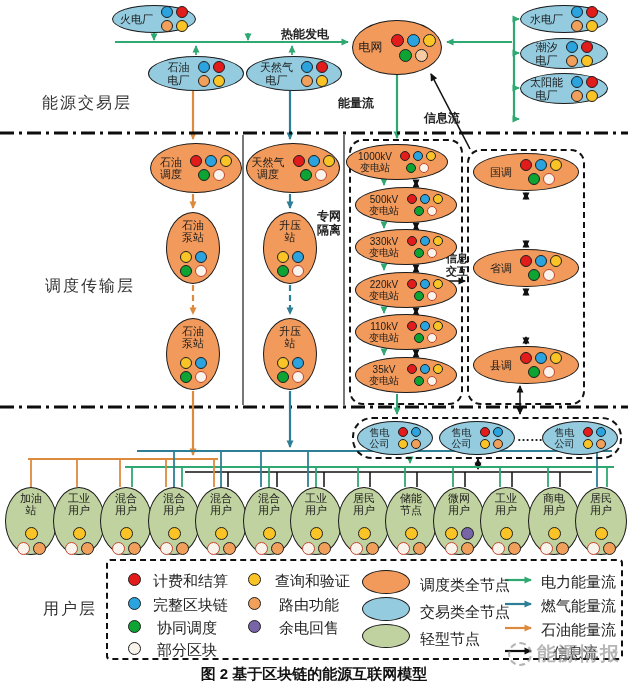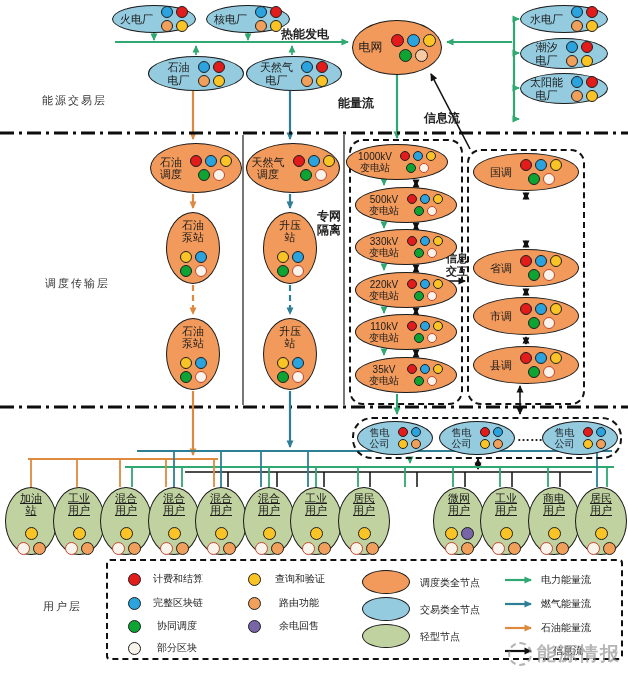--- a/index.html
+++ b/index.html
@@ -21,27 +21,27 @@
   .dot{width:12px;height:12px;border-radius:50%;border:1.2px solid #1f1f1f;}
   .dot-red{background:#E21B1B;} .dot-blue{background:#2AA3DE;} .dot-yellow{background:#FBC426;}
   .dot-orange{background:#F0A05A;} .dot-green{background:#0EA434;}
   .dot-white{background:#F8F4EC;border-color:#C2442C;} .dot-purple{background:#7765A8;}
   .dot-peach{background:#F6CBA4;}
   .sm .lbl{font-size:10px;}
   .sm .dot{width:10px;height:10px;}
   .grid-node .lbl{font-size:12px;}
   .grid-node .dot{width:13px;height:13px;}
   .user-node .dot{width:13px;height:13px;}
-  .user-node{padding-top:5px;text-decoration:underline;}
+  .user-node{padding-top:5px;}
   .user-node .chips{margin-top:3px;}
-  .tag{position:absolute;z-index:2;font-size:11px;color:#333;letter-spacing:2px;white-space:nowrap;}
+  .tag{position:absolute;z-index:2;font-size:16px;color:#333;letter-spacing:2px;white-space:nowrap;}
   .flowlbl{position:absolute;z-index:2;font-size:12px;color:#222;white-space:nowrap;font-weight:bold;}
   .twoline{text-align:center;line-height:1.2;}
   .dashbox{position:absolute;z-index:1;border:2.5px dashed #111;border-radius:14px;}
-  .legend-text{position:absolute;z-index:2;font-size:10px;color:#222;white-space:nowrap;}
+  .legend-text{position:absolute;z-index:2;font-size:15px;color:#222;white-space:nowrap;}
   .legend-dot{position:absolute;z-index:2;width:13px;height:13px;border-radius:50%;border:1.2px solid #1f1f1f;}
   .caption{position:absolute;z-index:3;left:0;width:628px;text-align:center;font-size:15px;font-weight:bold;color:#111;}
   .watermark{position:absolute;z-index:3;display:flex;align-items:center;gap:5px;opacity:.65;}
   .watermark .wm-circle{width:24px;height:24px;border:2px dashed #8f8f8f;border-radius:50%;}
   .watermark .wm-text{font-size:19px;font-weight:bold;color:#8f8f8f;letter-spacing:2px;}
   .dots-ellipsis{position:absolute;z-index:2;font-size:13px;font-weight:bold;color:#222;}
 </style>
 </head>
 <body>
 
@@ -194,36 +194,20 @@
         <span class="dot-row">
           <span class="dot dot-blue"></span>
           <span class="dot dot-red"></span>
         </span>
         <span class="dot-row">
           <span class="dot dot-orange"></span>
           <span class="dot dot-yellow"></span>
         </span>
       </span>
   </div>
-  <div class="oval o-blue row" style="left:206px;top:5px;width:84px;height:28px">
-    <span class="lbl">
-        <span class="ln">核电厂</span>
-        <span class="ln"></span>
-      </span>
-    <span class="chips">
-        <span class="dot-row">
-          <span class="dot dot-blue"></span>
-          <span class="dot dot-red"></span>
-        </span>
-        <span class="dot-row">
-          <span class="dot dot-orange"></span>
-          <span class="dot dot-yellow"></span>
-        </span>
-      </span>
-  </div>
   <div class="oval o-blue row" style="left:148px;top:56px;width:96px;height:35px">
     <span class="lbl">
         <span class="ln">石油</span>
         <span class="ln">电厂</span>
       </span>
     <span class="chips">
         <span class="dot-row">
           <span class="dot dot-blue"></span>
           <span class="dot dot-red"></span>
         </span>
@@ -537,34 +521,20 @@
           <span class="dot dot-red"></span>
           <span class="dot dot-blue"></span>
           <span class="dot dot-yellow"></span>
         </span>
         <span class="dot-row">
           <span class="dot dot-green"></span>
           <span class="dot dot-white"></span>
         </span>
       </span>
   </div>
-  <div class="oval o-orange row" style="left:473px;top:297px;width:106px;height:38px">
-    <span class="lbl">市调</span>
-    <span class="chips">
-        <span class="dot-row">
-          <span class="dot dot-red"></span>
-          <span class="dot dot-blue"></span>
-          <span class="dot dot-yellow"></span>
-        </span>
-        <span class="dot-row">
-          <span class="dot dot-green"></span>
-          <span class="dot dot-white"></span>
-        </span>
-      </span>
-  </div>
   <div class="oval o-orange row" style="left:473px;top:346px;width:106px;height:38px">
     <span class="lbl">县调</span>
     <span class="chips">
         <span class="dot-row">
           <span class="dot dot-red"></span>
           <span class="dot dot-blue"></span>
           <span class="dot dot-yellow"></span>
         </span>
         <span class="dot-row">
           <span class="dot dot-green"></span>
@@ -725,20 +695,35 @@
         <span class="dot-row">
           <span class="dot dot-white"></span>
           <span class="dot dot-orange"></span>
         </span>
       </span>
   </div>
   <div class="oval o-green col user-node" style="left:338px;top:487px;width:52px;height:68px">
     <span class="lbl">
         <span class="ln">居民</span>
         <span class="ln">用户</span>
+      </span>
+    <span class="chips">
+        <span class="dot-row">
+          <span class="dot dot-yellow"></span>
+        </span>
+        <span class="dot-row">
+          <span class="dot dot-white"></span>
+          <span class="dot dot-orange"></span>
+        </span>
+      </span>
+  </div>
+  <div class="oval o-green col user-node" style="left:385px;top:487px;width:52px;height:68px">
+    <span class="lbl">
+        <span class="ln">储能</span>
+        <span class="ln">节点</span>
       </span>
     <span class="chips">
         <span class="dot-row">
           <span class="dot dot-yellow"></span>
         </span>
         <span class="dot-row">
           <span class="dot dot-white"></span>
           <span class="dot dot-orange"></span>
         </span>
       </span>
@@ -826,18 +811,19 @@
   <div class="oval o-blue" style="left:362px;top:597px;width:48px;height:24px"></div>
   <div class="legend-text" style="left:420px;top:603px">交易类全节点</div>
   <div class="oval o-green" style="left:362px;top:624px;width:48px;height:24px"></div>
   <div class="legend-text" style="left:420px;top:630px">轻型节点</div>
 
   <div class="legend-text" style="left:541px;top:573px">电力能量流</div>
   <div class="legend-text" style="left:541px;top:597px">燃气能量流</div>
   <div class="legend-text" style="left:541px;top:621px">石油能量流</div>
   <div class="legend-text" style="left:553px;top:644px">信息流</div>
 
+  <div class="caption" style="top:665px">图 2  基于区块链的能源互联网模型</div>
   <div class="watermark" style="left:508px;top:641px">
     <span class="wm-circle"></span>
     <span class="wm-text">能源情报</span>
   </div>
 
 </div>
 
 </body></html>

